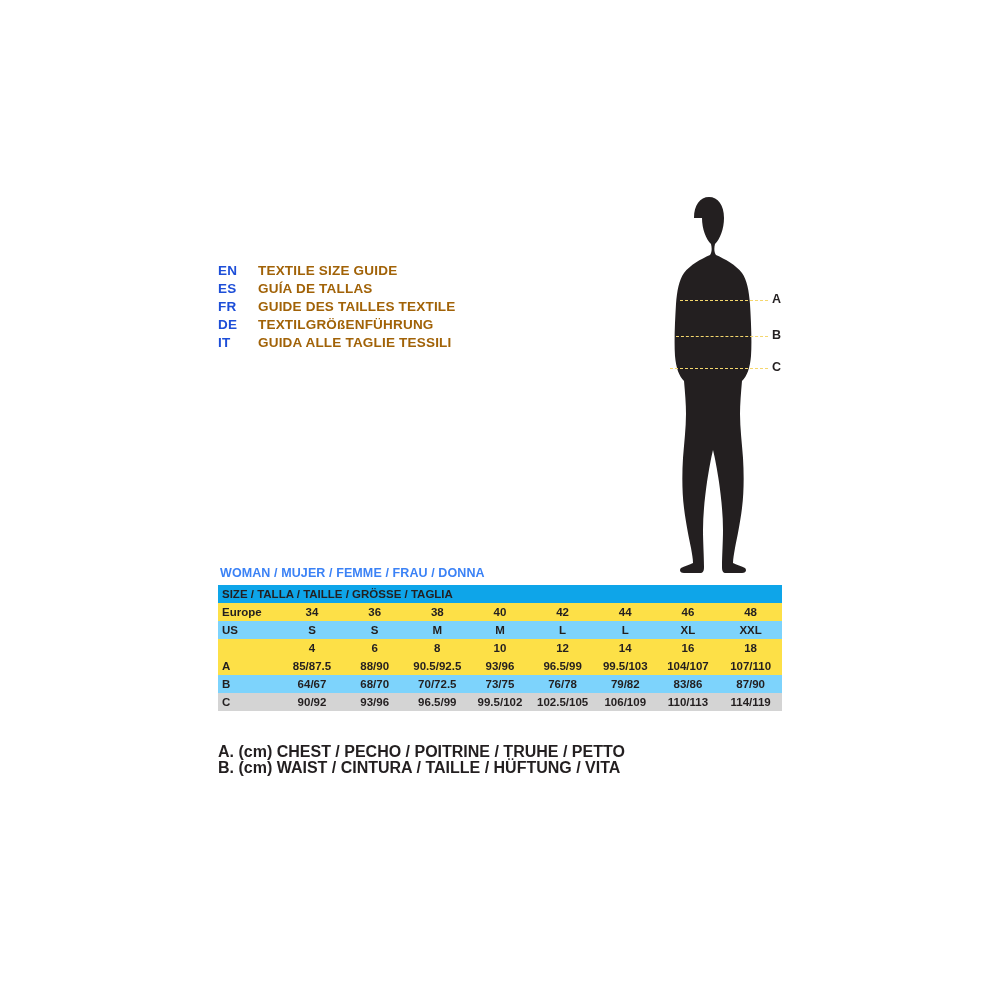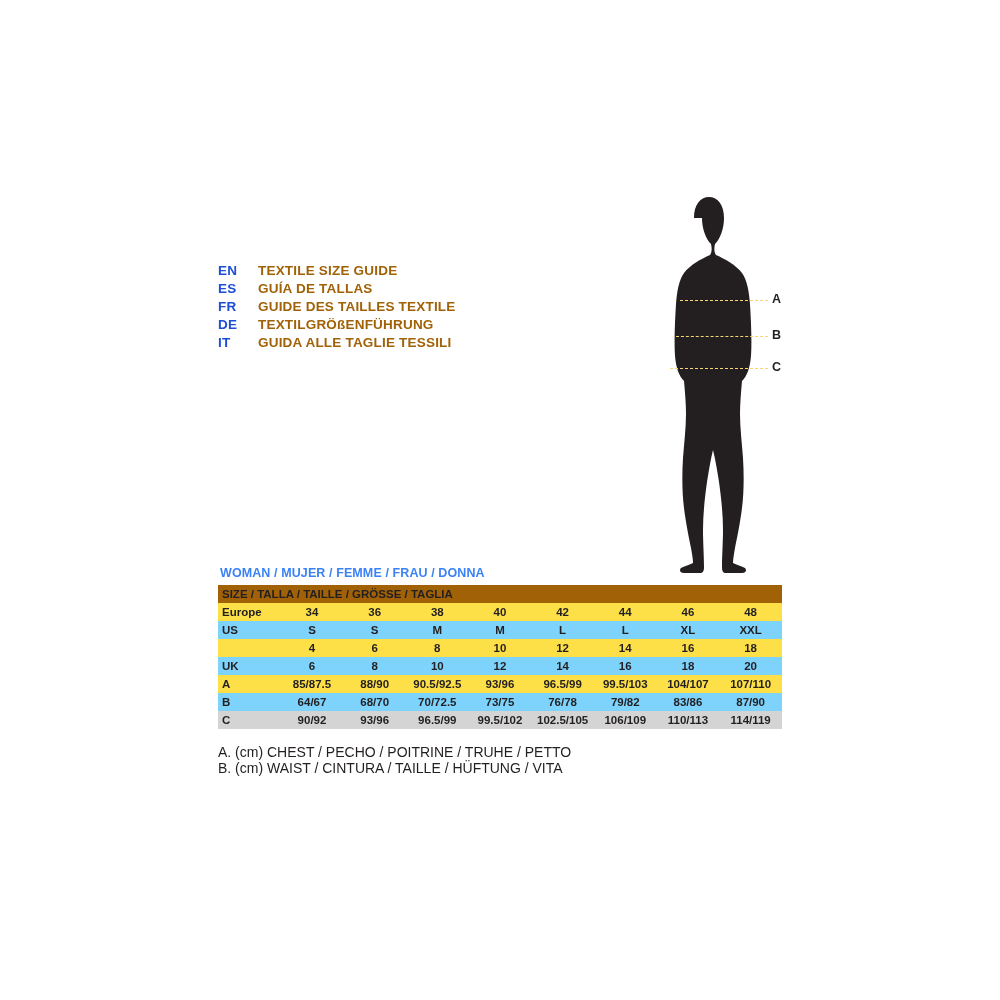--- a/index.html
+++ b/index.html
@@ -97,35 +97,35 @@
   }
   td.rowlabel, th.rowlabel {
     text-align: left;
     padding-left: 4px;
     width: 74px;
   }
   tr.band-dark td { background: #d4d4d4; }
   tr.band-light td { background: #7dd3fc; }
   tr.band-white td { background: #fde047; }
   tr.header-row td {
-    background: #a16207;
+    background: #0ea5e9;
     text-align: left;
     padding-left: 4px;
     font-size: 11.5px;
   }
 
   
   #legend {
     position: absolute;
     left: 218px;
     top: 744px;
   }
   .legend-line {
-    font-size: 14px;
-    font-weight: normal;
+    font-size: 16px;
+    font-weight: bold;
     color: #231f20;
     line-height: 16px;
     white-space: nowrap;
   }
 </style>
 </head>
 <body>
 
 <div id="title-block">
   <div class="title-row">
@@ -242,31 +242,20 @@
         <td>4</td>
         <td>6</td>
         <td>8</td>
         <td>10</td>
         <td>12</td>
         <td>14</td>
         <td>16</td>
         <td>18</td>
       </tr>
 
-      <tr class="band-light">
-        <td class="rowlabel">UK</td>
-        <td>6</td>
-        <td>8</td>
-        <td>10</td>
-        <td>12</td>
-        <td>14</td>
-        <td>16</td>
-        <td>18</td>
-        <td>20</td>
-      </tr>
 
       <tr class="band-white">
         <td class="rowlabel">A</td>
         <td>85/87.5</td>
         <td>88/90</td>
         <td>90.5/92.5</td>
         <td>93/96</td>
         <td>96.5/99</td>
         <td>99.5/103</td>
         <td>104/107</td>

